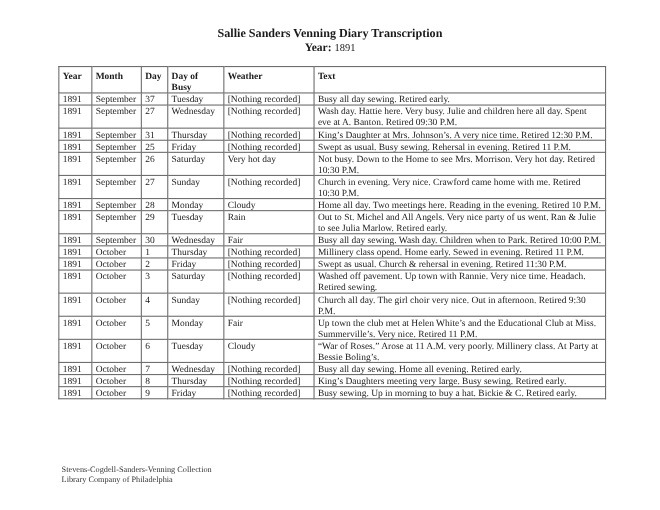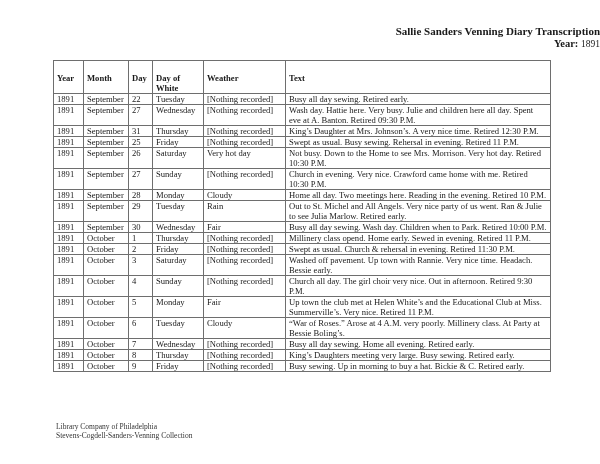--- a/index.html
+++ b/index.html
@@ -13,31 +13,31 @@
       position: relative;
       overflow: hidden;
       font-family: "Liberation Serif", serif;
       color: #1a1a1a;
     }
     .title {
       position: absolute;
       left: 0;
       width: 600px;
       top: 25px;
-      text-align: right;
+      text-align: center;
       font-weight: bold;
       font-size: 11px;
       line-height: 12px;
     }
     .subtitle {
       position: absolute;
       left: 0;
       width: 600px;
       top: 38px;
-      text-align: right;
+      text-align: center;
       font-size: 10.5px;
       line-height: 12px;
     }
     .subtitle .lbl { font-weight: bold; }
     .subtitle .val { font-weight: normal; font-size: 9.5px; }
     table.diary {
       position: absolute;
       left: 53px;
       top: 60px;
       width: 497px;
@@ -49,21 +49,21 @@
     table.diary th, table.diary td {
       border: 1px solid #6e6e6e;
       padding: 0 3px;
       vertical-align: top;
       text-align: left;
       overflow: hidden;
     }
     table.diary th {
       font-weight: bold;
       height: 20px;
-      padding-top: 12px;
+      padding-top: 3px;
     }
     table.diary td { height: 10px; }
     col.c-year { width: 30px; }
     col.c-month { width: 45px; }
     col.c-day { width: 24px; }
     col.c-dow { width: 51px; }
     col.c-weather { width: 82px; }
     col.c-text { width: 265px; }
     .footer {
       position: absolute;
@@ -90,30 +90,30 @@
       <col class="c-day">
       <col class="c-dow">
       <col class="c-weather">
       <col class="c-text">
   </colgroup>
   <thead>
     <tr>
       <th>Year</th>
       <th>Month</th>
       <th>Day</th>
-      <th>Day of White</th>
+      <th>Day of Busy</th>
       <th>Weather</th>
       <th>Text</th>
     </tr>
   </thead>
   <tbody id="diary-body">
       <tr>
         <td>1891</td>
         <td>September</td>
-        <td>22</td>
+        <td>37</td>
         <td>Tuesday</td>
         <td>[Nothing recorded]</td>
         <td>Busy all day sewing. Retired early.</td>
       </tr>
       <tr>
         <td>1891</td>
         <td>September</td>
         <td>27</td>
         <td>Wednesday</td>
         <td>[Nothing recorded]</td>
@@ -190,21 +190,21 @@
         <td>Friday</td>
         <td>[Nothing recorded]</td>
         <td>Swept as usual. Church &amp; rehersal in evening. Retired 11:30 P.M.</td>
       </tr>
       <tr>
         <td>1891</td>
         <td>October</td>
         <td>3</td>
         <td>Saturday</td>
         <td>[Nothing recorded]</td>
-        <td>Washed off pavement. Up town with Rannie. Very nice time. Headach. Bessie early.</td>
+        <td>Washed off pavement. Up town with Rannie. Very nice time. Headach. Retired sewing.</td>
       </tr>
       <tr>
         <td>1891</td>
         <td>October</td>
         <td>4</td>
         <td>Sunday</td>
         <td>[Nothing recorded]</td>
         <td>Church all day. The girl choir very nice. Out in afternoon. Retired 9:30 P.M.</td>
       </tr>
       <tr>
@@ -214,21 +214,21 @@
         <td>Monday</td>
         <td>Fair</td>
         <td>Up town the club met at Helen White’s and the Educational Club at Miss. Summerville’s. Very nice. Retired 11 P.M.</td>
       </tr>
       <tr>
         <td>1891</td>
         <td>October</td>
         <td>6</td>
         <td>Tuesday</td>
         <td>Cloudy</td>
-        <td>“War of Roses.” Arose at 4 A.M. very poorly. Millinery class. At Party at Bessie Boling’s.</td>
+        <td>“War of Roses.” Arose at 11 A.M. very poorly. Millinery class. At Party at Bessie Boling’s.</td>
       </tr>
       <tr>
         <td>1891</td>
         <td>October</td>
         <td>7</td>
         <td>Wednesday</td>
         <td>[Nothing recorded]</td>
         <td>Busy all day sewing. Home all evening. Retired early.</td>
       </tr>
       <tr>
@@ -244,15 +244,15 @@
         <td>October</td>
         <td>9</td>
         <td>Friday</td>
         <td>[Nothing recorded]</td>
         <td>Busy sewing. Up in morning to buy a hat. Bickie &amp; C. Retired early.</td>
       </tr>
     </tbody>
 </table>
 
 <div class="footer">
+  <div>Stevens-Cogdell-Sanders-Venning Collection</div>
   <div>Library Company of Philadelphia</div>
-  <div>Stevens-Cogdell-Sanders-Venning Collection</div>
 </div>
 
 </body></html>

